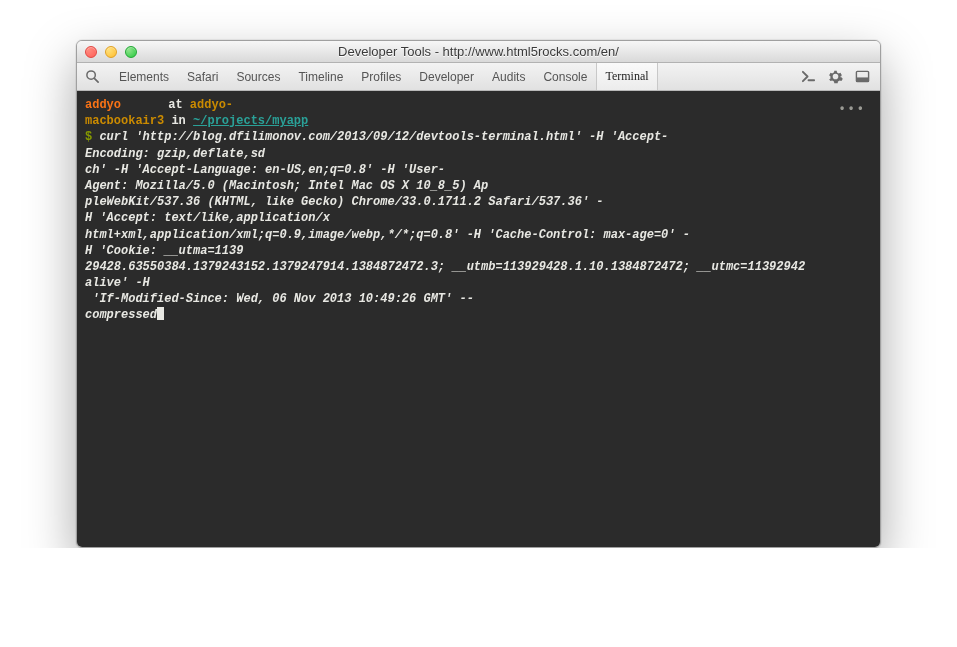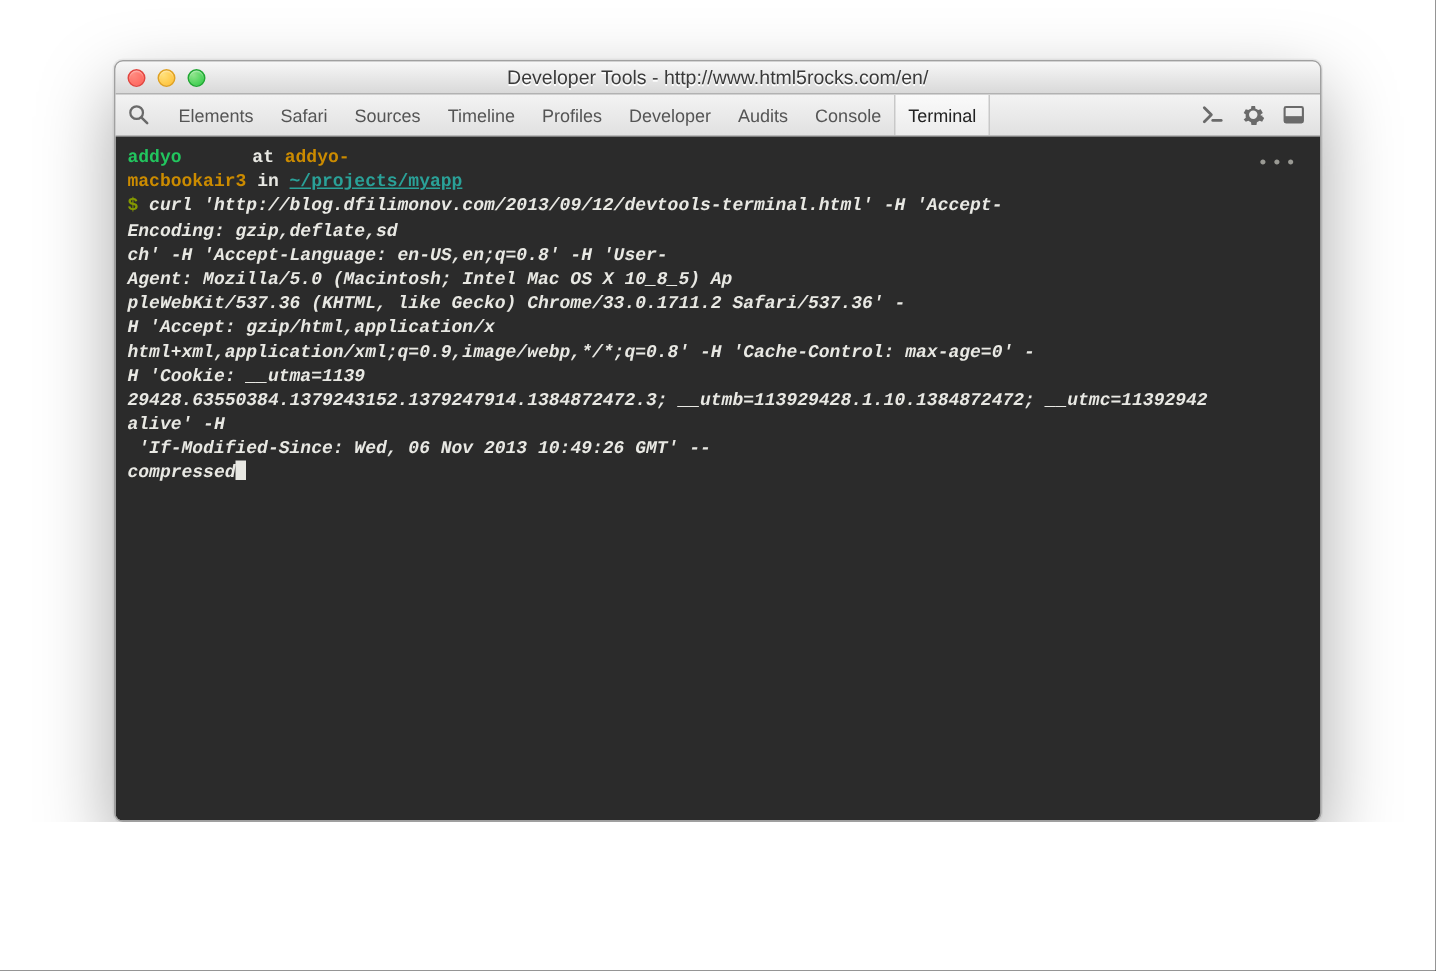--- a/index.html
+++ b/index.html
@@ -72,20 +72,21 @@
     display: flex;
     align-items: center;
     padding: 0 9px;
     color: #555;
     white-space: nowrap;
   }
   .tab.active {
     background: linear-gradient(to bottom,#fafafa,#ececec);
     box-shadow: inset 1px 0 0 #c8c8c8, inset -1px 0 0 #c8c8c8;
     color: #222;
+    font-family: Liberation Serif, serif;
   }
   .toolbar-right {
     margin-left: auto;
     display: flex;
     align-items: center;
     gap: 12px;
     padding: 0 10px;
   }
   .icon-btn svg { width: 15px; height: 15px; fill: #6a6a6a; display:block;}
   .terminal {
@@ -101,21 +102,21 @@
   }
   .overflow-dots {
     position: absolute;
     top: 10px;
     right: 14px;
     color: #9a9a94;
     letter-spacing: 2px;
     font-size: 12px;
   }
   .tline { white-space: pre-wrap; word-break: break-all; }
-  .c-user { color: #22c55e; }
+  .c-user { color: #f97316; }
   .c-at   { color: #e8e8e3; padding-left: 40px; }
   .c-host { color: #cb8b00; }
   .c-in   { color: #e8e8e3; }
   .c-path { color: #2aa198; text-decoration: underline; }
   .c-prompt { color: #859900; }
   .c-cmd  { color: #e8e8e3; font-style: italic; }
   .cursor {
     display: inline-block;
     width: 7px;
     height: 13px;
@@ -183,21 +184,21 @@
 
     <div class="tline"><span class="c-user">addyo</span><span class="c-at"> at </span><span class="c-host">addyo-</span></div>
 
     <div class="tline"><span class="c-host">macbookair3</span><span class="c-in"> in </span><span class="c-path">~/projects/myapp</span></div>
 
     <div class="tline"><span class="c-prompt">$ </span><span class="c-cmd">curl 'http://blog.dfilimonov.com/2013/09/12/devtools-terminal.html' -H 'Accept-</span></div>
     <div class="tline c-cmd">Encoding: gzip,deflate,sd</div>
     <div class="tline c-cmd">ch' -H 'Accept-Language: en-US,en;q=0.8' -H 'User-</div>
     <div class="tline c-cmd">Agent: Mozilla/5.0 (Macintosh; Intel Mac OS X 10_8_5) Ap</div>
     <div class="tline c-cmd">pleWebKit/537.36 (KHTML, like Gecko) Chrome/33.0.1711.2 Safari/537.36' -</div>
-    <div class="tline c-cmd">H 'Accept: gzip/html,application/x</div>
+    <div class="tline c-cmd">H 'Accept: text/like,application/x</div>
     <div class="tline c-cmd">html+xml,application/xml;q=0.9,image/webp,*/*;q=0.8' -H 'Cache-Control: max-age=0' -</div>
     <div class="tline c-cmd">H 'Cookie: __utma=1139</div>
     <div class="tline c-cmd">29428.63550384.1379243152.1379247914.1384872472.3; __utmb=113929428.1.10.1384872472; __utmc=11392942</div>
     <div class="tline c-cmd">alive' -H</div>
     <div class="tline c-cmd"> 'If-Modified-Since: Wed, 06 Nov 2013 10:49:26 GMT' --</div>
     <div class="tline"><span class="c-cmd">compressed</span><span class="cursor"></span></div>
   </div>
 
 </div>
 

